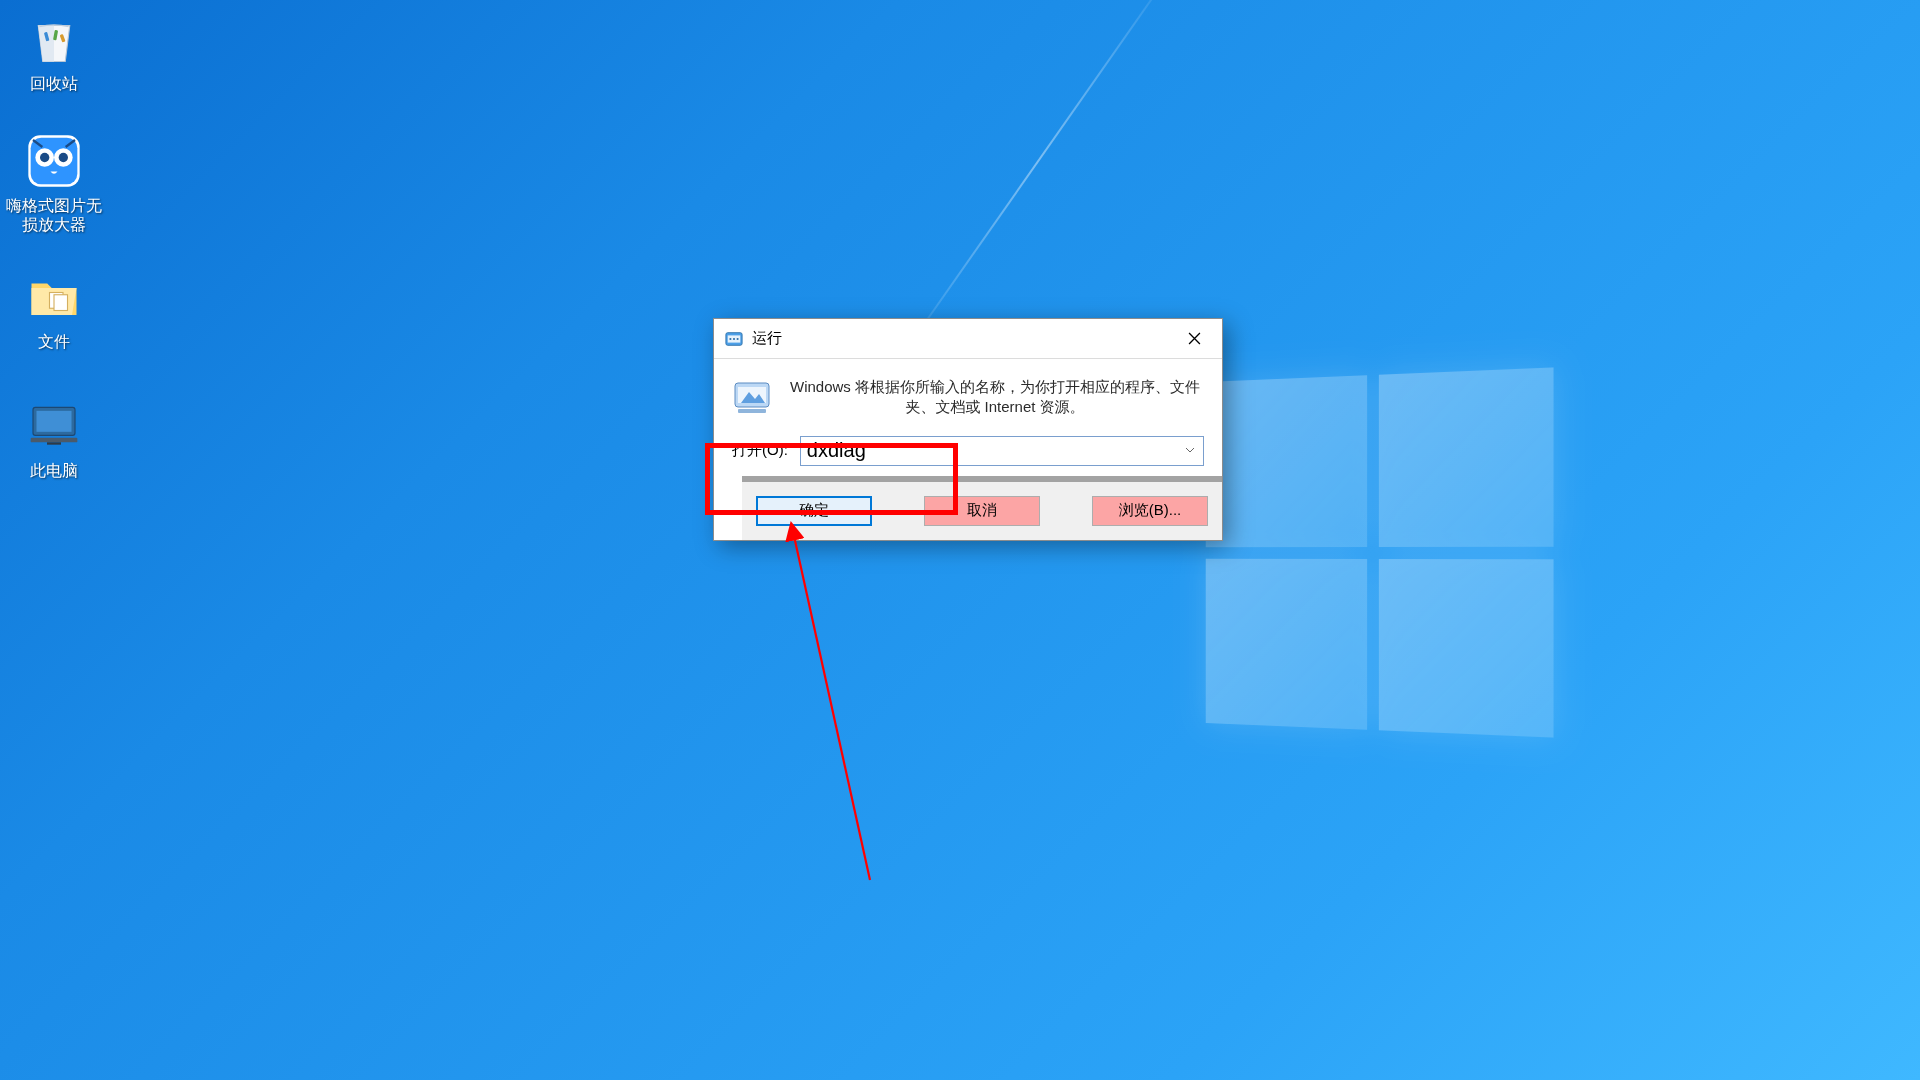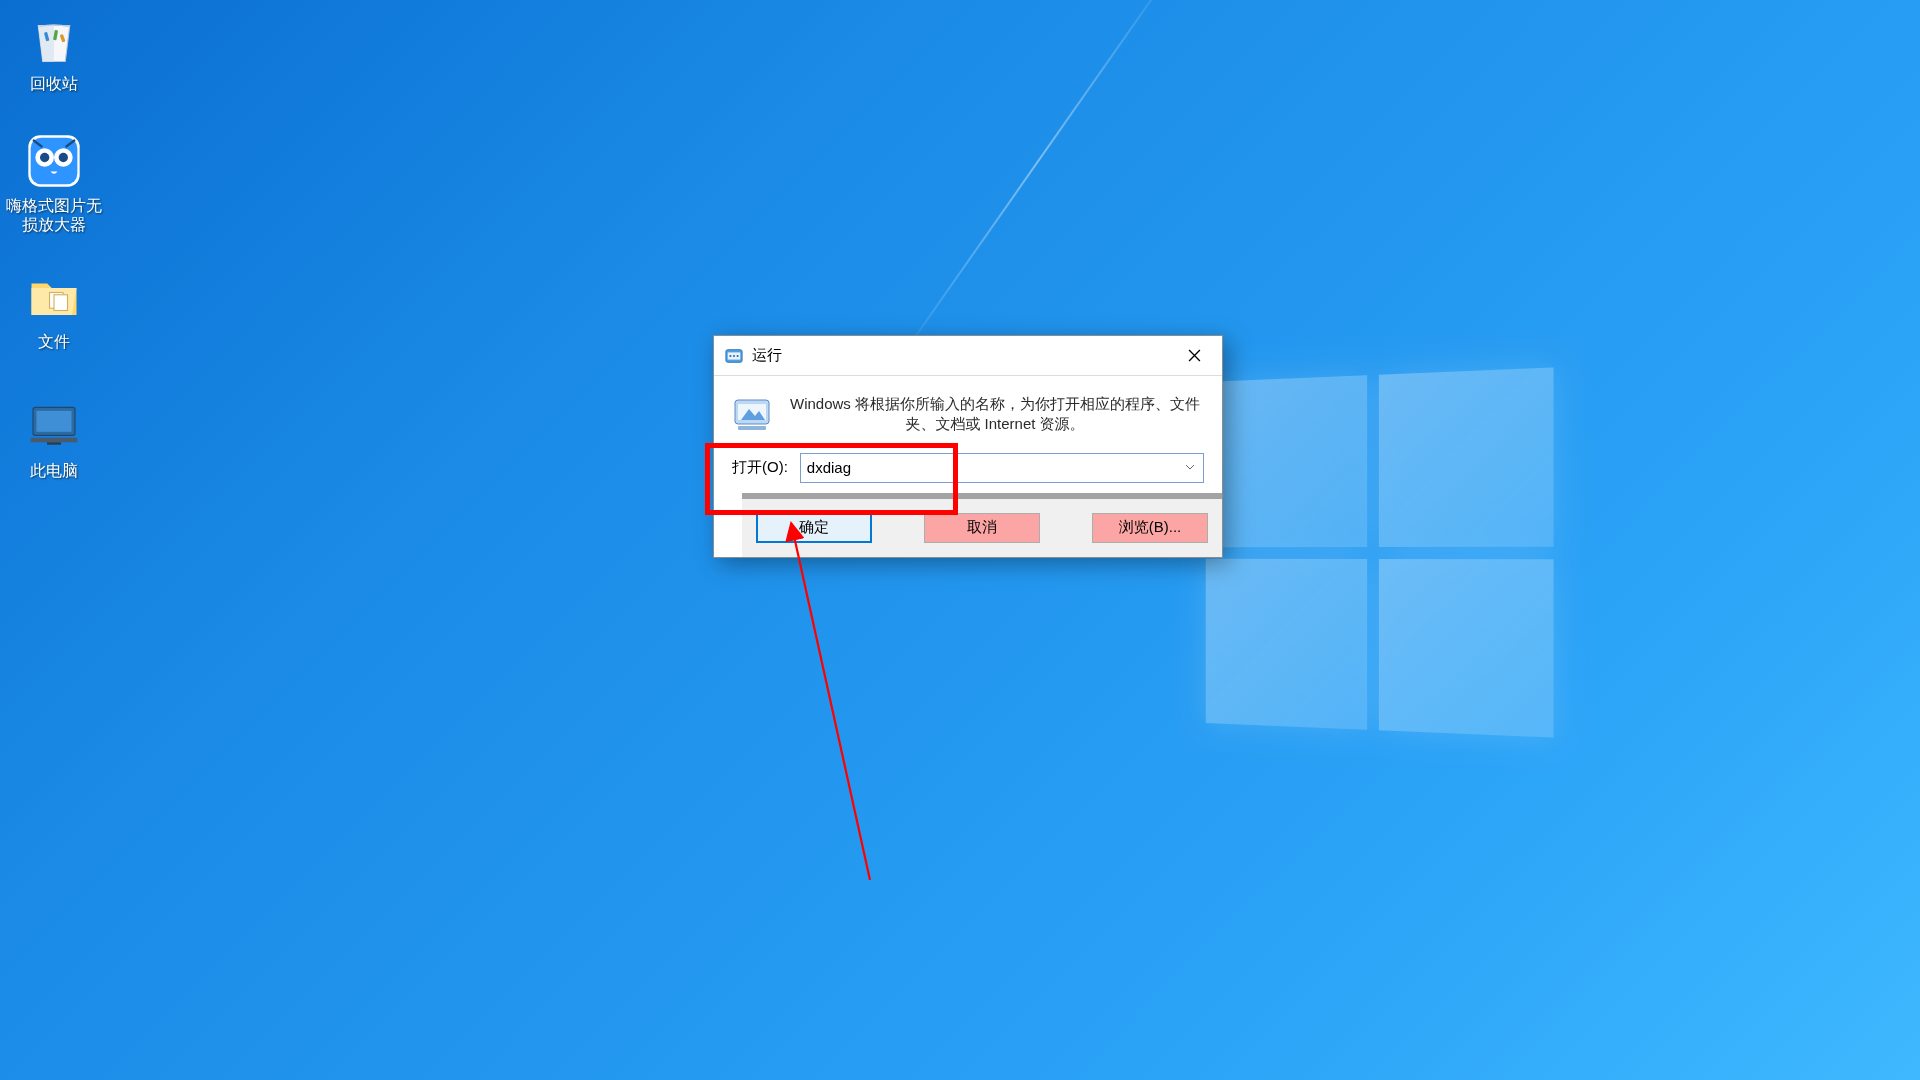--- a/index.html
+++ b/index.html
@@ -63,21 +63,21 @@
 
     #icon-recycle { left: 6px; top: 8px; }
     #icon-app    { left: 6px; top: 130px; }
     #icon-folder { left: 6px; top: 266px; }
     #icon-pc     { left: 6px; top: 395px; }
 
     
     .run-dialog {
       position:absolute;
       left: 713px;
-      top: 335px;
+      top: 318px;
       width: 510px;
       background:#fff;
       border:1px solid #8c8c8c;
       box-shadow: 6px 6px 22px rgba(0,0,0,0.35);
       font-size: 15.5px;
       color:#000;
     }
     .dlg-titlebar{
       display:flex; align-items:center;
       height:40px;
@@ -107,21 +107,21 @@
     }
     .dlg-input-label{white-space:nowrap;font-size:15px;}
     .dlg-combo{
       flex:1; position:relative;
     }
     .dlg-combo input{
       width:100%;
       height:30px;
       border:1px solid #7a9fce;
       padding:0 26px 0 6px;
-      font-size:15px;
+      font-size:20px;
       outline:none;
       font-family:inherit;
     }
     .dlg-combo .chev{
       position:absolute; right:6px; top:6px;
       width:16px;height:16px;
       display:flex;align-items:center;justify-content:center;
       color:#555;font-size:11px;
       pointer-events:none;
     }

